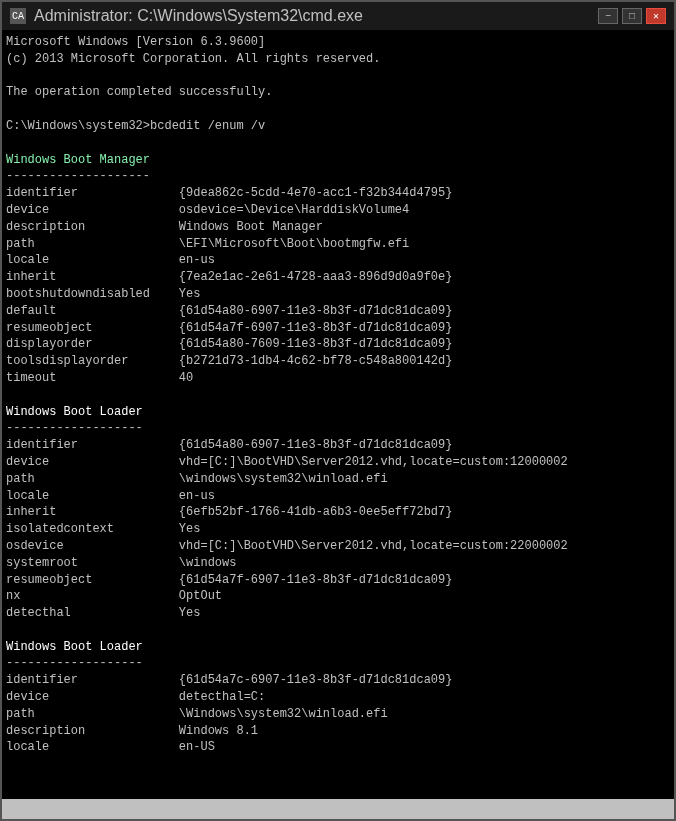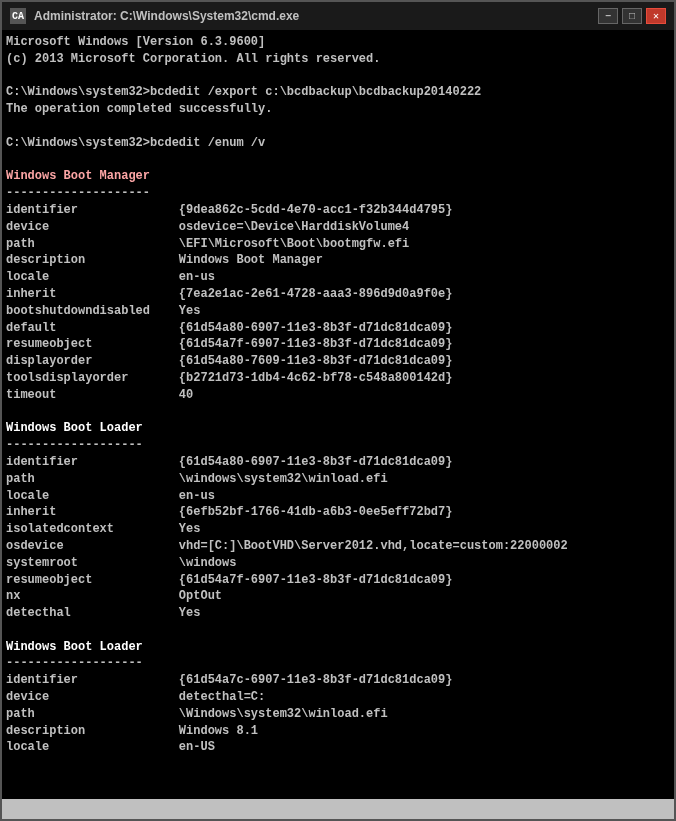--- a/index.html
+++ b/index.html
@@ -1,15 +1,15 @@
 <!DOCTYPE html>
 <html><head>
   <meta charset="utf-8">
   <style>
-    * { margin: 0; padding: 0; box-sizing: border-box; font-weight: bold; }
+    * { margin: 0; padding: 0; box-sizing: border-box; }
     body {
       width: 676px;
       height: 821px;
       background: #c0c0c0;
       font-family: 'Courier New', Courier, monospace;
       font-size: 12px;
       overflow: hidden;
     }
     .window {
       width: 676px;
@@ -37,21 +37,21 @@
       width: 16px;
       height: 16px;
       background: #555;
       display: flex;
       align-items: center;
       justify-content: center;
       font-size: 10px;
       color: #fff;
     }
     .title-bar-title {
-      font-size: 12px;
+      font-size: 16px;
       font-family: 'Segoe UI', Arial, sans-serif;
     }
     .title-bar-controls {
       display: flex;
       gap: 4px;
     }
     .tb-btn {
       width: 20px;
       height: 16px;
       display: flex;
@@ -113,43 +113,43 @@
     <div class="title-bar-controls">
       <div class="tb-btn">−</div>
       <div class="tb-btn">□</div>
       <div class="tb-btn close">✕</div>
     </div>
   </div>
   <div class="console-area" id="console-output">
   <span class="line">Microsoft Windows [Version 6.3.9600]</span>
       <span class="line">(c) 2013 Microsoft Corporation. All rights reserved.</span>
       <span class="line"></span>
-      <span class="line">C:\Windows\system32&gt;bcdedit /export c:\bcdbackup\bcdbackup20140222</span>
       <span class="line">The operation completed successfully.</span>
       <span class="line"></span>
       <span class="line">C:\Windows\system32&gt;bcdedit /enum /v</span>
       <span class="line"></span>
-      <span class="line" style="color: #fca5a5;">Windows Boot Manager</span>
+      <span class="line" style="color: #86efac;">Windows Boot Manager</span>
       <span class="line">--------------------</span>
       <span class="line">identifier              {9dea862c-5cdd-4e70-acc1-f32b344d4795}</span>
       <span class="line">device                  osdevice=\Device\HarddiskVolume4</span>
+      <span class="line">description             Windows Boot Manager</span>
       <span class="line">path                    \EFI\Microsoft\Boot\bootmgfw.efi</span>
-      <span class="line">description             Windows Boot Manager</span>
       <span class="line">locale                  en-us</span>
       <span class="line">inherit                 {7ea2e1ac-2e61-4728-aaa3-896d9d0a9f0e}</span>
       <span class="line">bootshutdowndisabled    Yes</span>
       <span class="line">default                 {61d54a80-6907-11e3-8b3f-d71dc81dca09}</span>
       <span class="line">resumeobject            {61d54a7f-6907-11e3-8b3f-d71dc81dca09}</span>
       <span class="line">displayorder            {61d54a80-7609-11e3-8b3f-d71dc81dca09}</span>
       <span class="line">toolsdisplayorder       {b2721d73-1db4-4c62-bf78-c548a800142d}</span>
       <span class="line">timeout                 40</span>
       <span class="line"></span>
       <span class="line" style="color: rgb(255, 255, 255);">Windows Boot Loader</span>
       <span class="line">-------------------</span>
       <span class="line">identifier              {61d54a80-6907-11e3-8b3f-d71dc81dca09}</span>
+      <span class="line">device                  vhd=[C:]\BootVHD\Server2012.vhd,locate=custom:12000002</span>
       <span class="line">path                    \windows\system32\winload.efi</span>
       <span class="line">locale                  en-us</span>
       <span class="line">inherit                 {6efb52bf-1766-41db-a6b3-0ee5eff72bd7}</span>
       <span class="line">isolatedcontext         Yes</span>
       <span class="line">osdevice                vhd=[C:]\BootVHD\Server2012.vhd,locate=custom:22000002</span>
       <span class="line">systemroot              \windows</span>
       <span class="line">resumeobject            {61d54a7f-6907-11e3-8b3f-d71dc81dca09}</span>
       <span class="line">nx                      OptOut</span>
       <span class="line">detecthal               Yes</span>
       <span class="line"></span>

